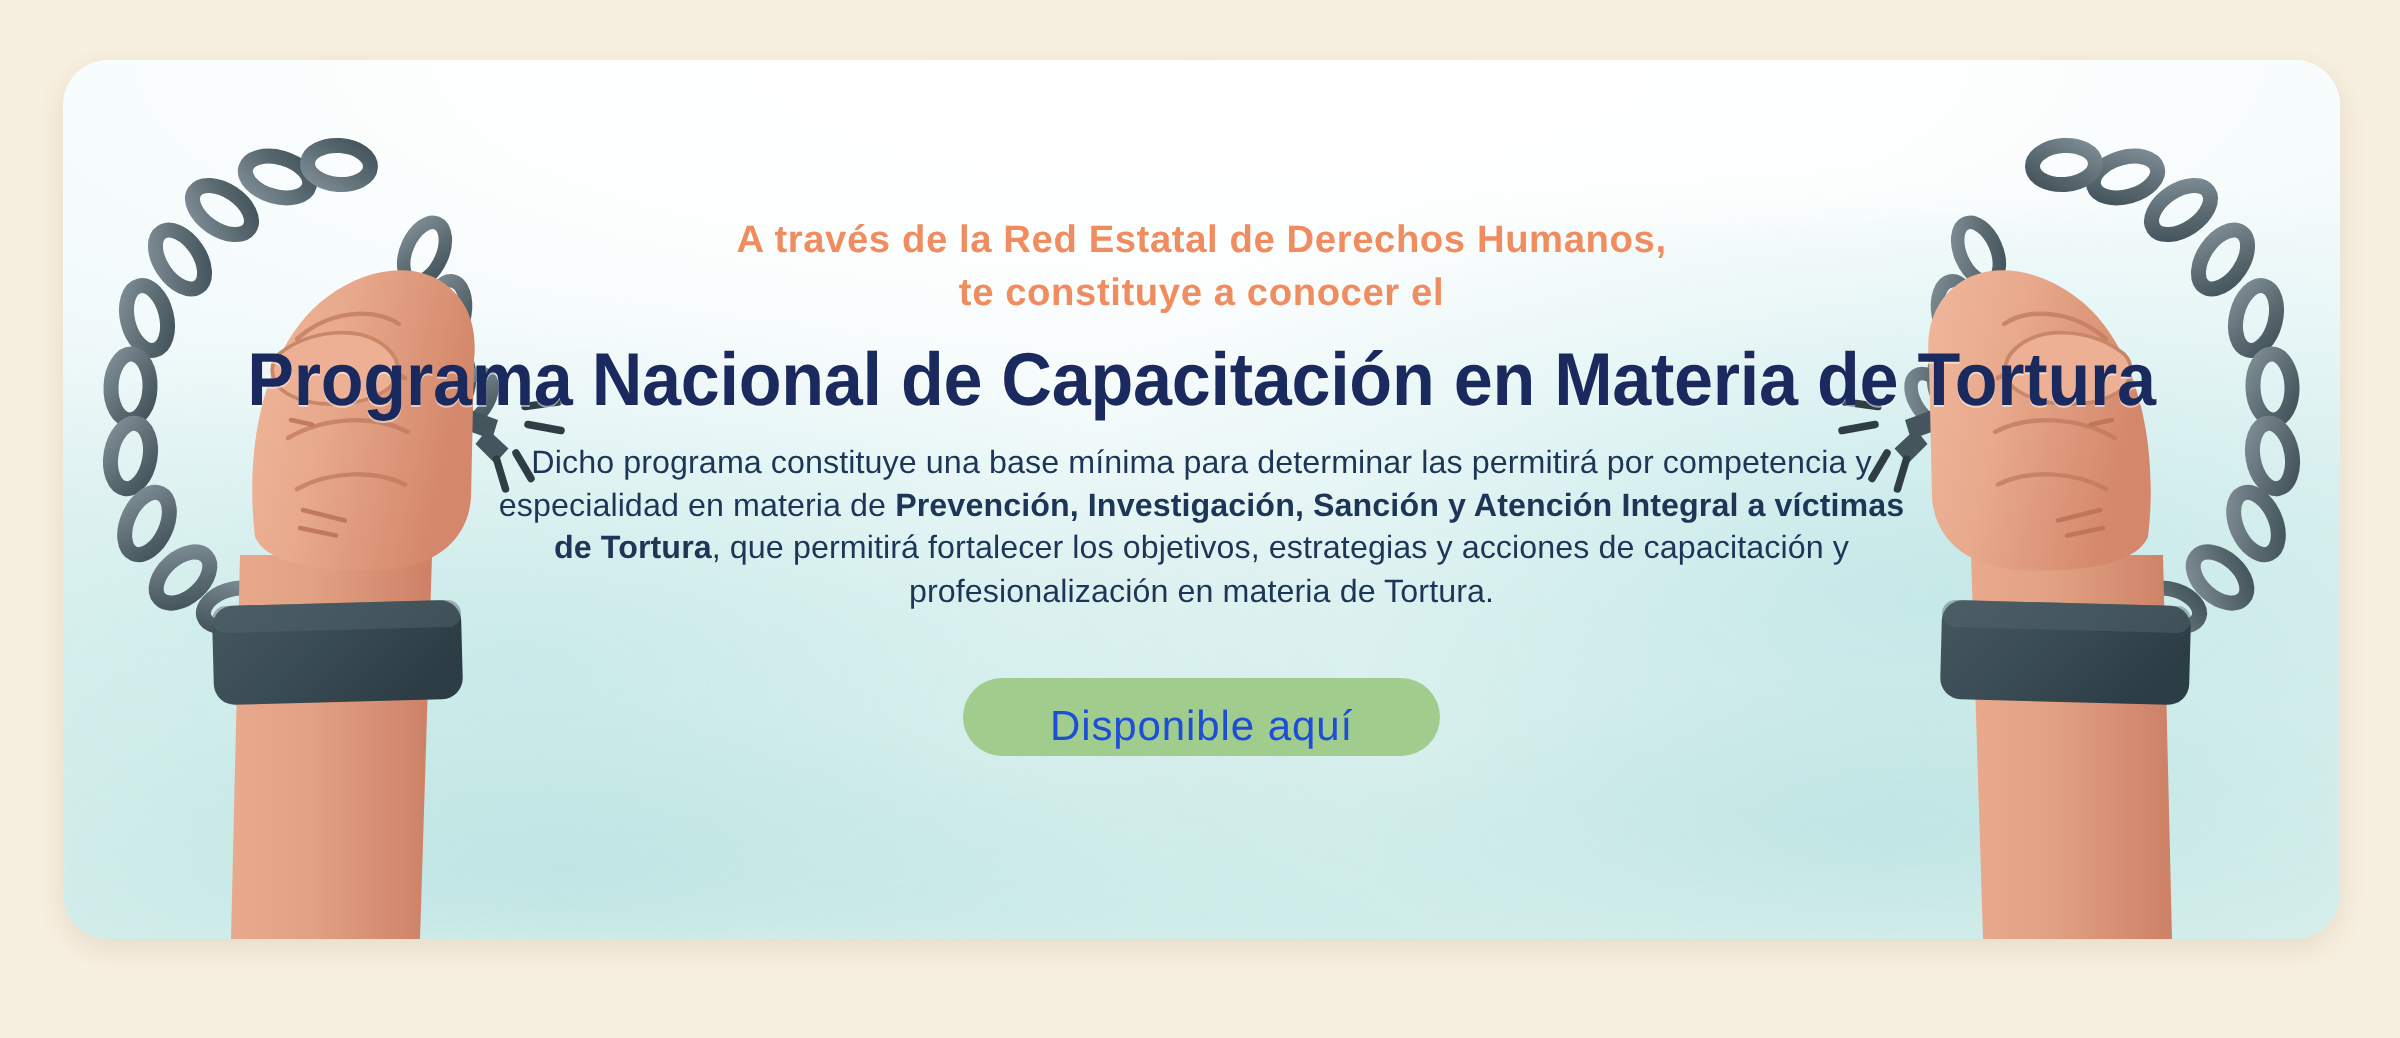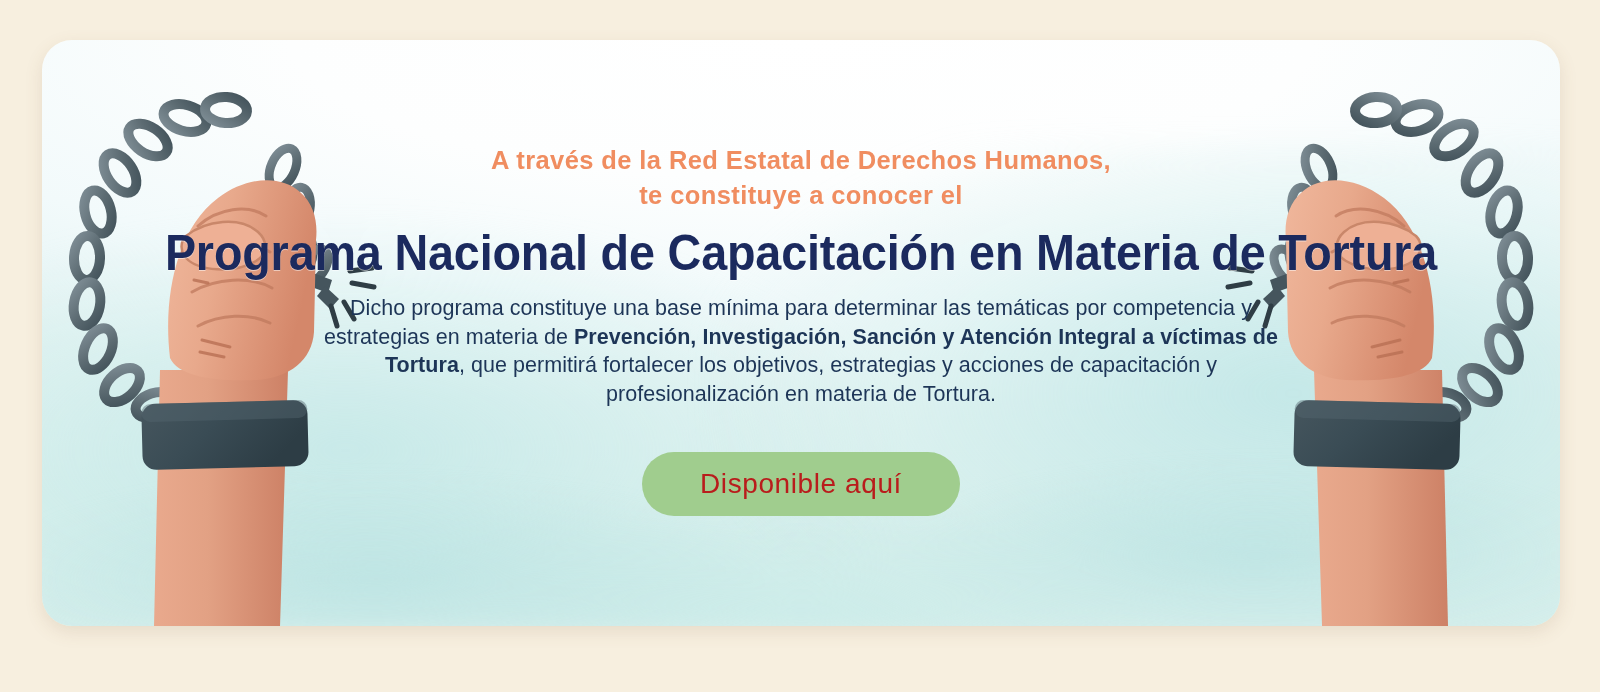--- a/index.html
+++ b/index.html
@@ -111,25 +111,25 @@
     letter-spacing: 0.05px;
   }
   .body b { font-weight: bold; }
 
   .cta-wrap {
     margin-top: 44px;
   }
   .cta {
     display: inline-block;
     background: #a0cd8e;
-    color: #b91c1c;
+    color: #1d4ed8;
     border: none;
     border-radius: 34px;
     padding: 0 58px;
-    height: 64px;
+    height: 52px;
     line-height: 64px;
     font-size: 28px;
     letter-spacing: 0.6px;
     cursor: pointer;
     font-family: "Liberation Sans", sans-serif;
   }
 
   
   .art {
     position: absolute;
@@ -310,20 +310,20 @@
     </div>
 
     <div class="content">
       <p class="kicker">
         <span>A través de la Red Estatal de Derechos Humanos,</span>
         <span class="l2">te constituye a conocer el</span>
       </p>
 
       <h1 class="title">Programa Nacional de Capacitación en Materia de Tortura</h1>
 
-      <p class="body"><span>Dicho programa constituye una base mínima para determinar las temáticas por competencia y estrategias en materia de </span><b>Prevención, Investigación, Sanción y Atención Integral a víctimas de Tortura</b><span>, que permitirá fortalecer los objetivos, estrategias y acciones de capacitación y profesionalización en materia de Tortura.</span></p>
+      <p class="body"><span>Dicho programa constituye una base mínima para determinar las permitirá por competencia y especialidad en materia de </span><b>Prevención, Investigación, Sanción y Atención Integral a víctimas de Tortura</b><span>, que permitirá fortalecer los objetivos, estrategias y acciones de capacitación y profesionalización en materia de Tortura.</span></p>
 
       <div class="cta-wrap">
         <button class="cta">Disponible aquí</button>
       </div>
     </div>
   </div>
 </div>
 
 </body></html>

